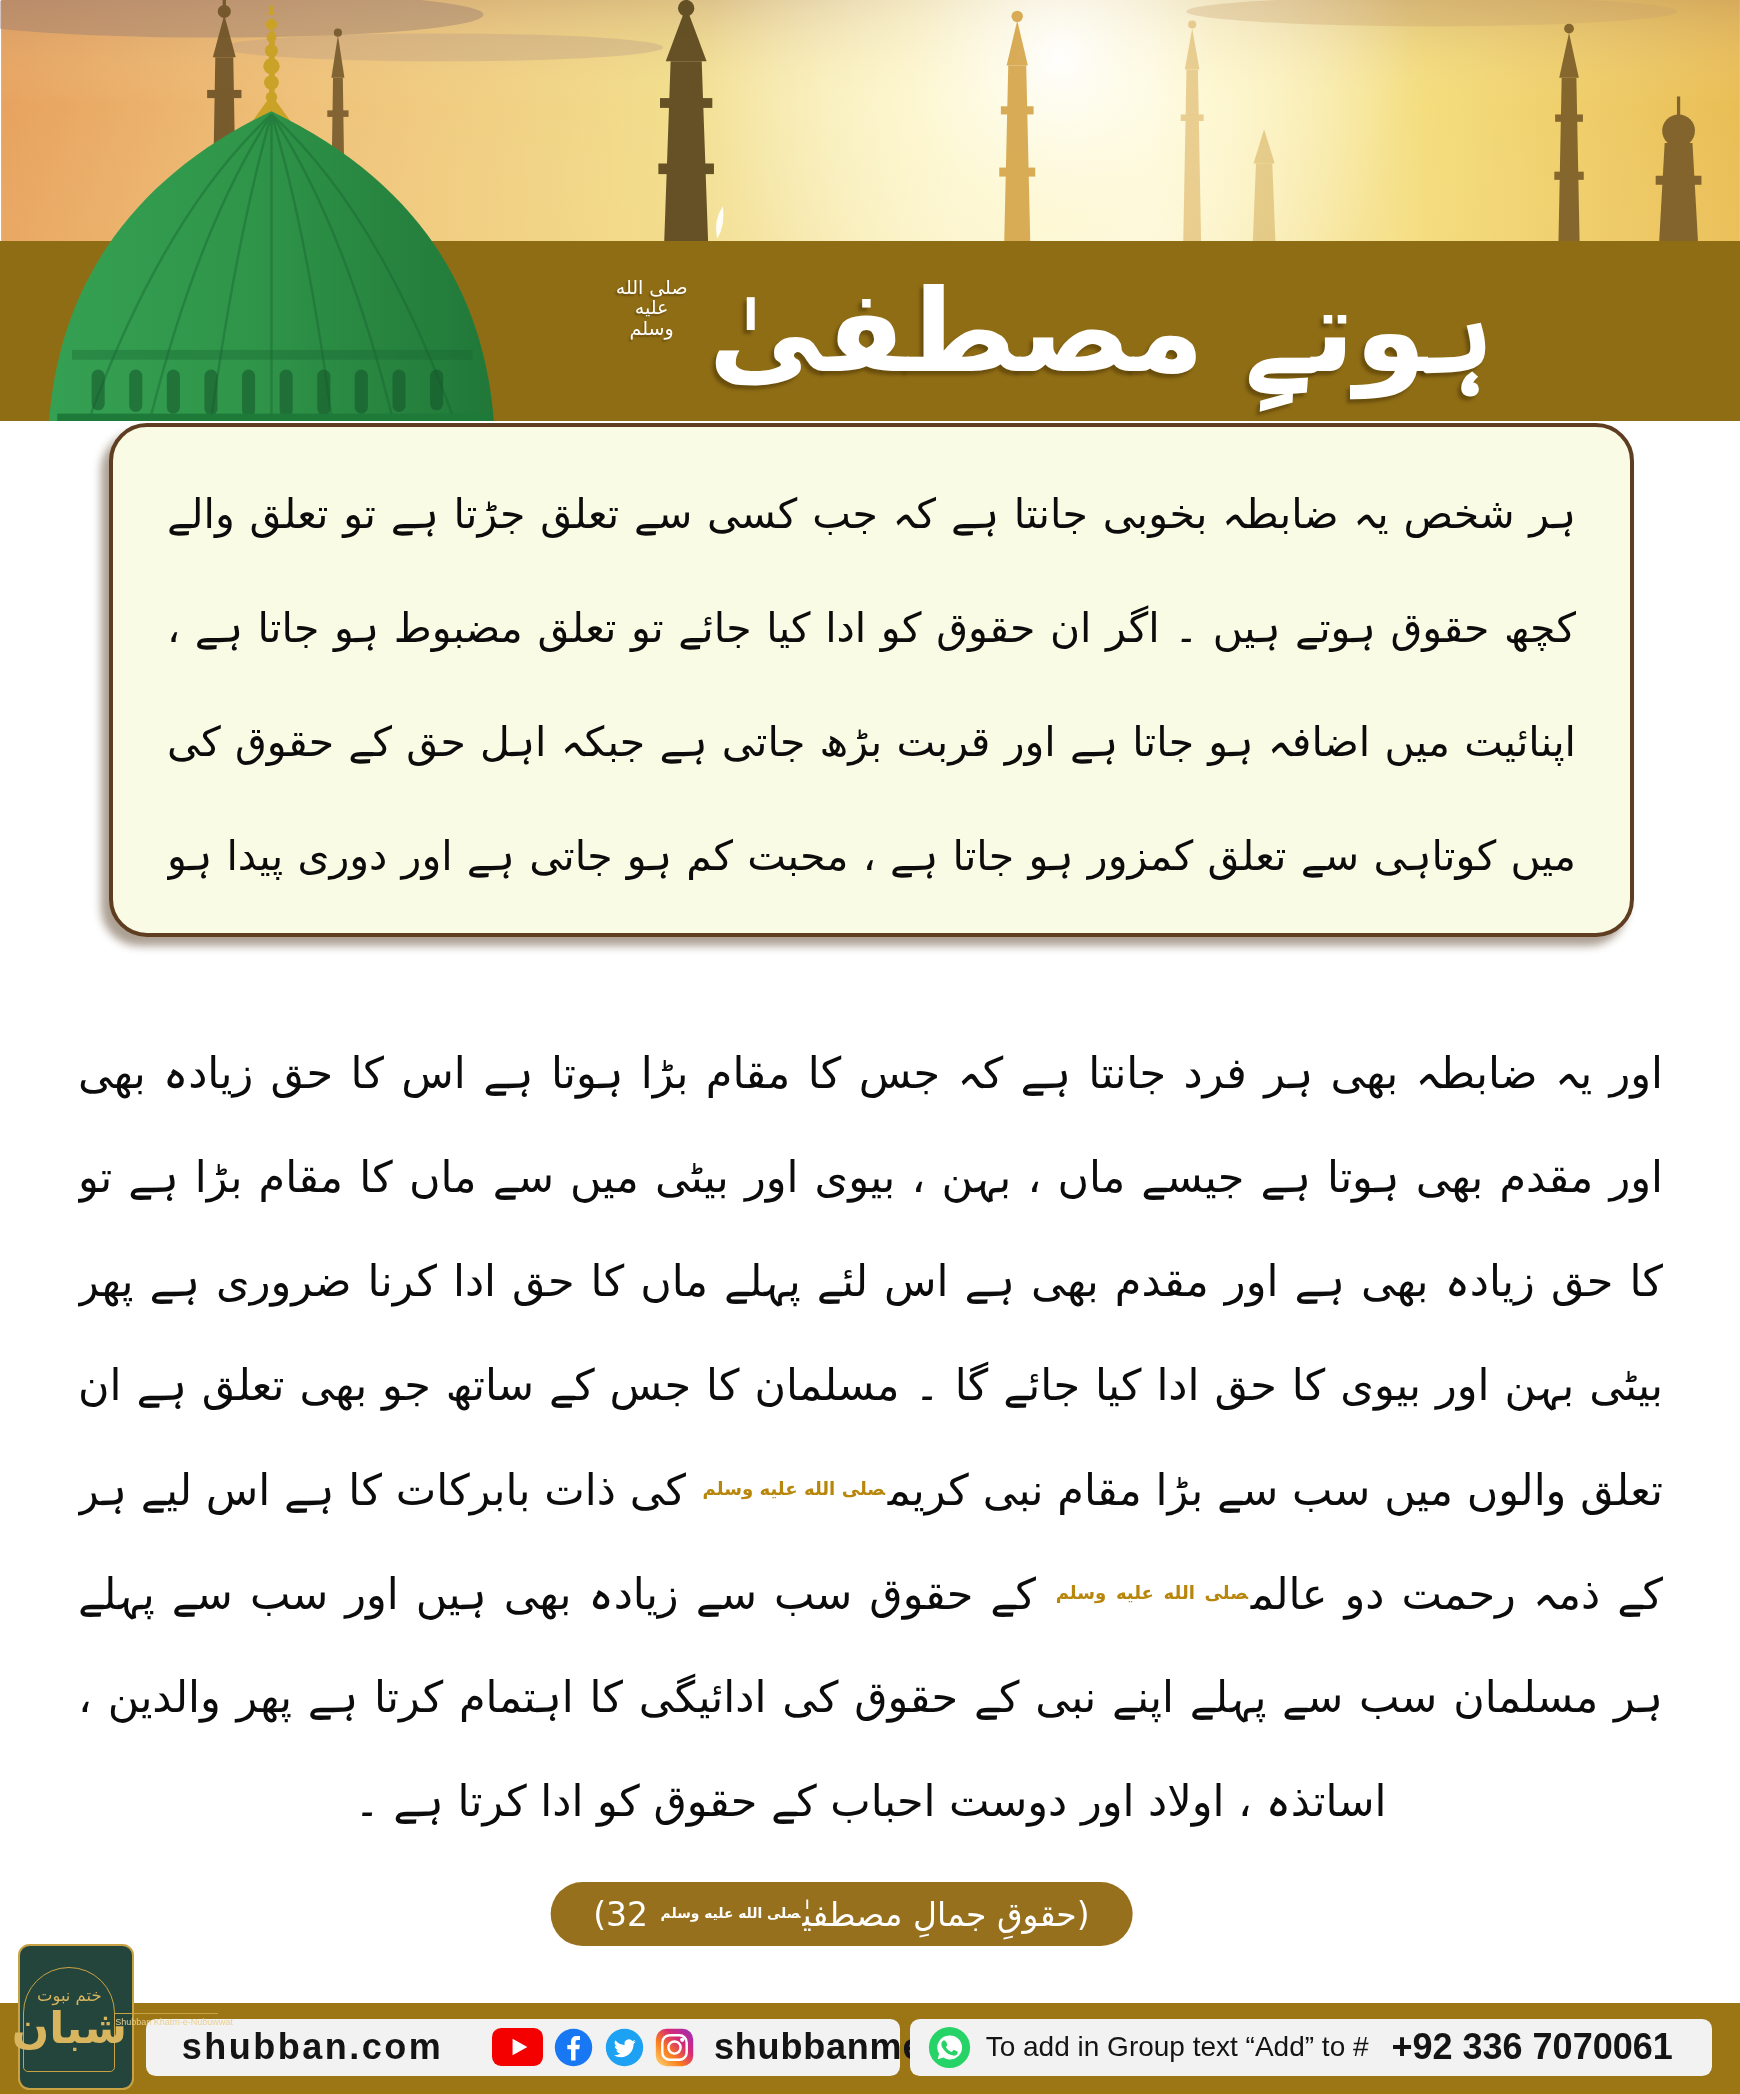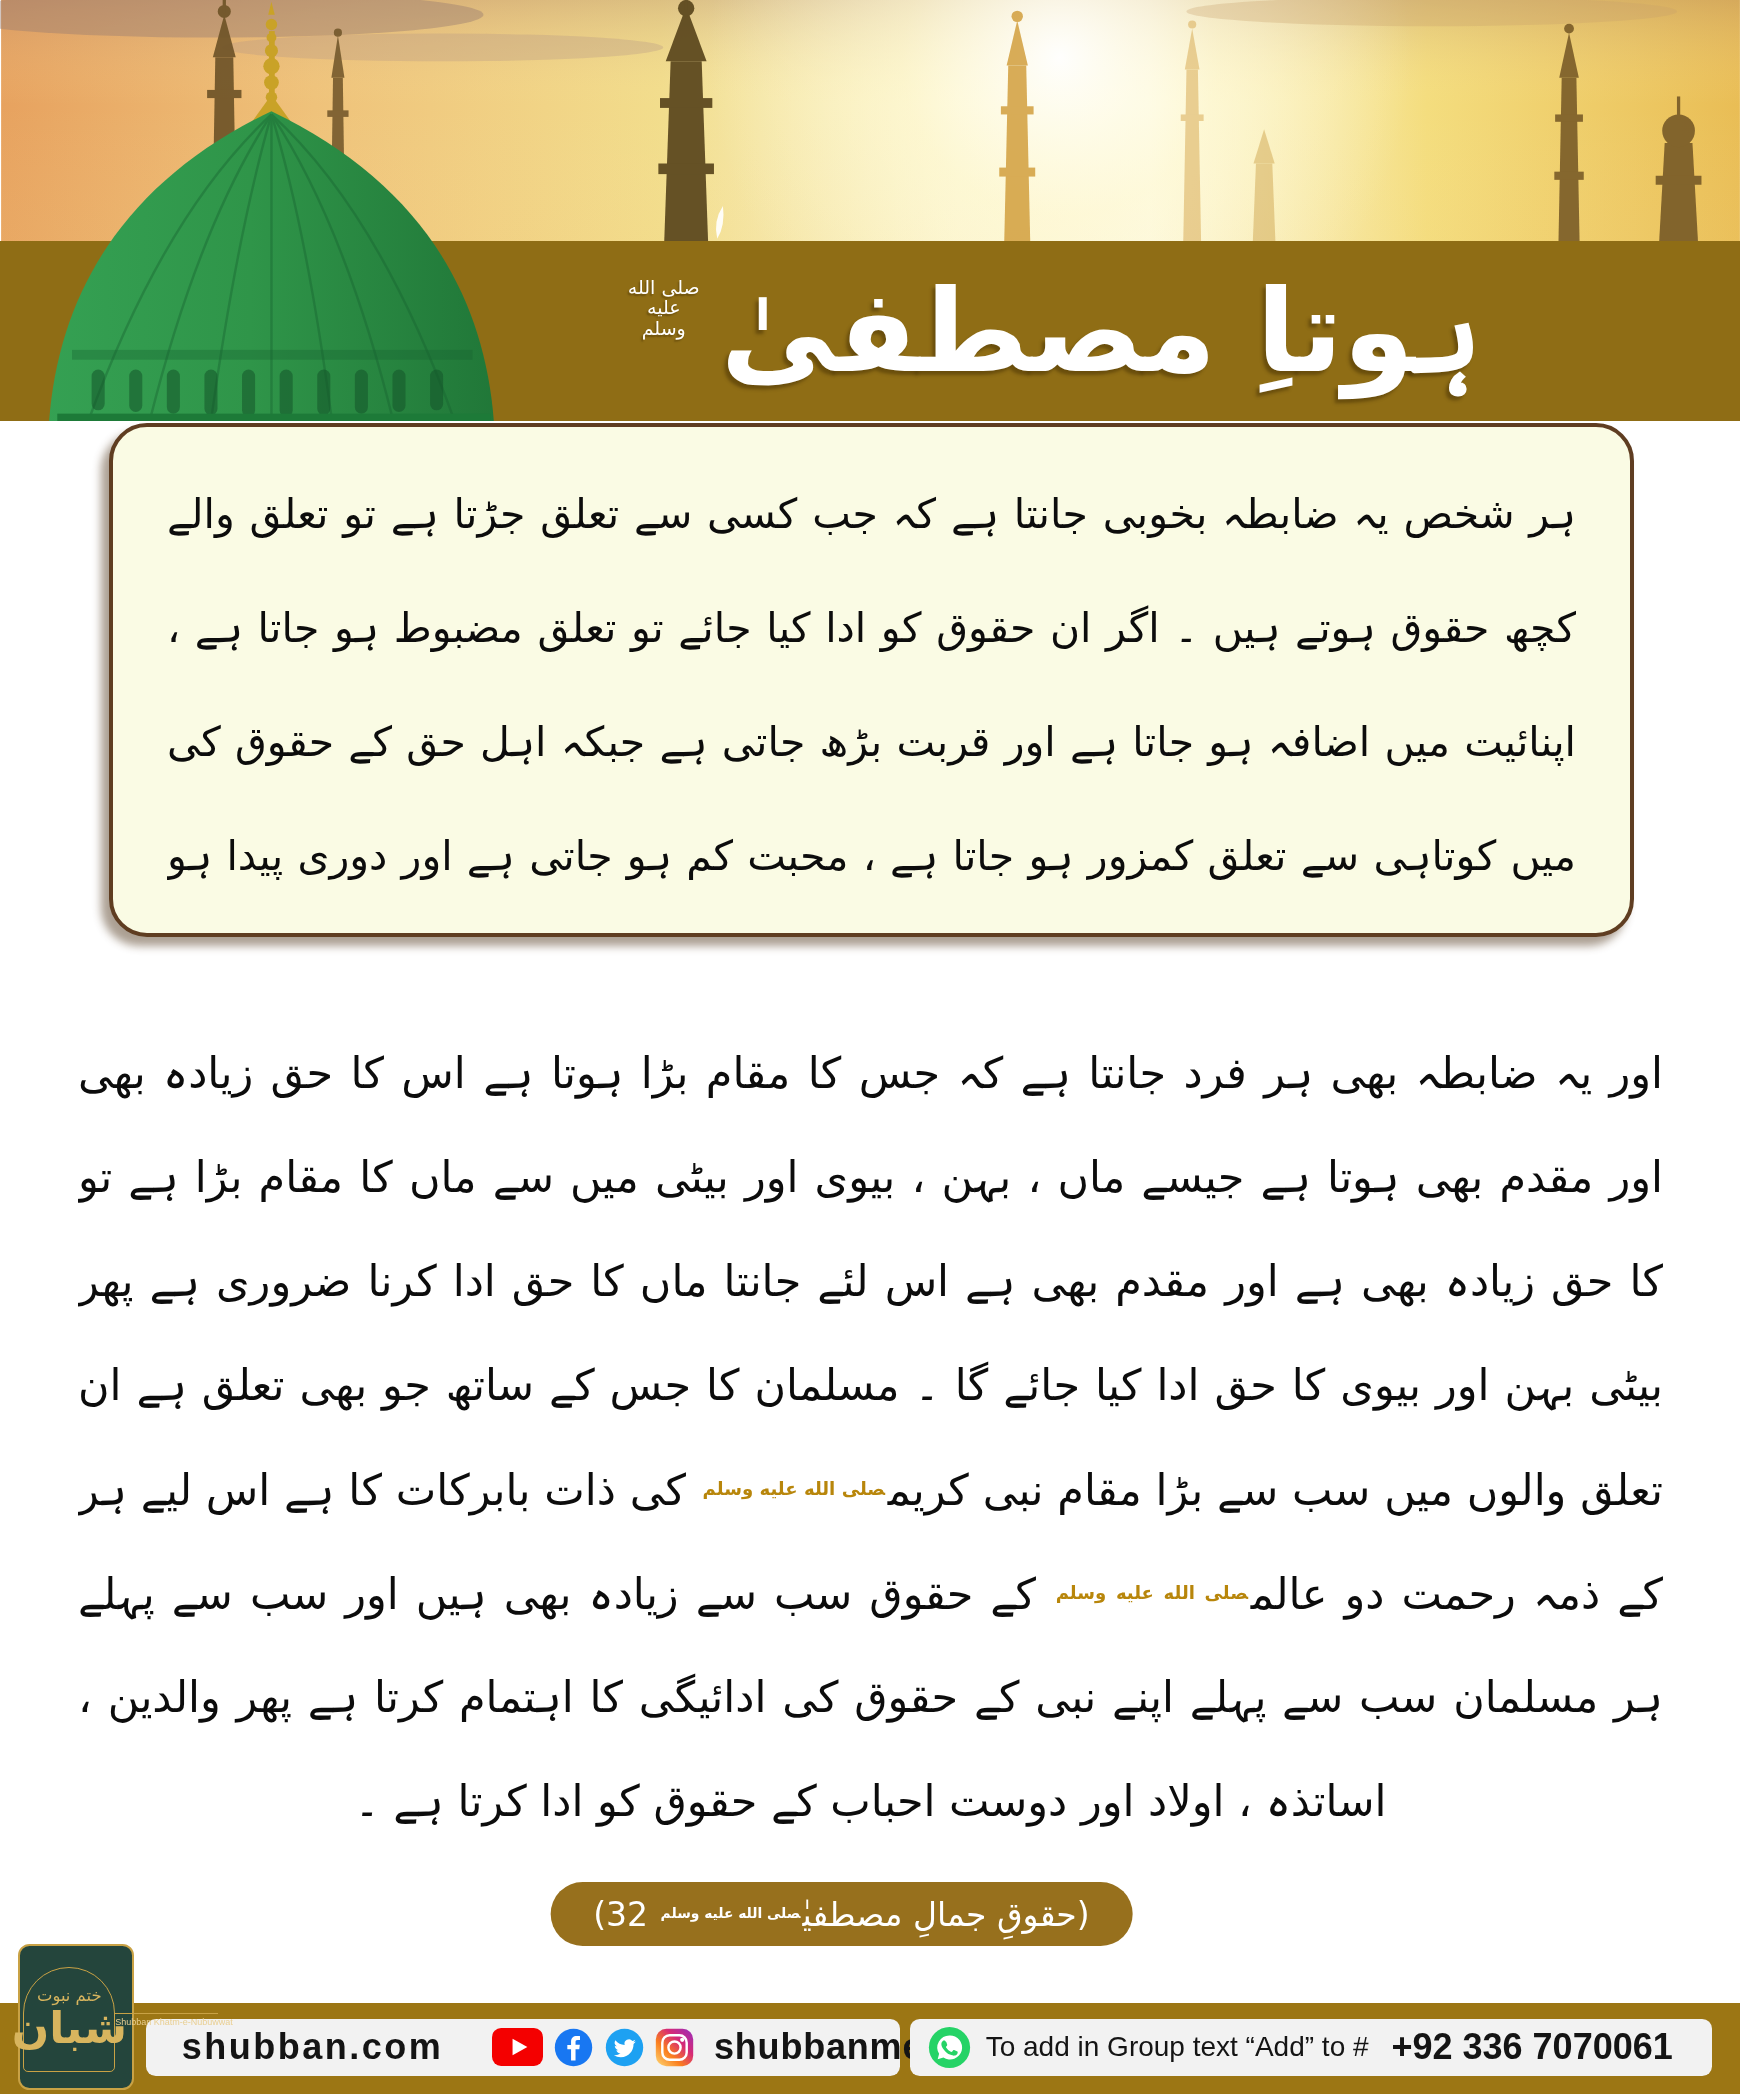--- a/index.html
+++ b/index.html
@@ -203,40 +203,40 @@
           <rect x="342" y="452" width="16" height="58" rx="8"></rect>
         <rect x="388" y="452" width="16" height="56" rx="8"></rect>
           <rect x="434" y="452" width="16" height="54" rx="8"></rect>
         <rect x="480" y="452" width="16" height="52" rx="8"></rect>
           <rect x="526" y="452" width="16" height="50" rx="8"></rect>
       </g>
       <rect x="70" y="506" width="530" height="9" fill="#1d7a38"></rect>
     </svg>
 
     <div class="title-wrap">
-      <span class="title-text">ہوتاِ مصطفیٰ</span>
+      <span class="title-text">ہوتےِ مصطفیٰ</span>
       <span class="honorific-stack">
         <span>صلى الله</span>
         <span>عليه</span>
         <span>وسلم</span>
       </span>
     </div>
   </div>
 
   <div class="intro-box fit">
       <div class="urdu-line">ہر شخص یہ ضابطہ بخوبی جانتا ہے کہ جب کسی سے تعلق جڑتا ہے تو تعلق والے کے</div>
       <div class="urdu-line">کچھ حقوق ہوتے ہیں ۔ اگر ان حقوق کو ادا کیا جائے تو تعلق مضبوط ہو جاتا ہے ، محبت و</div>
       <div class="urdu-line">اپنائیت میں اضافہ ہو جاتا ہے اور قربت بڑھ جاتی ہے جبکہ اہل حق کے حقوق کی ادائیگی</div>
       <div class="urdu-line">میں کوتاہی سے تعلق کمزور ہو جاتا ہے ، محبت کم ہو جاتی ہے اور دوری پیدا ہو جاتی ہے ۔</div>
     </div>
 
   <div class="main-text fit">
       <div class="urdu-line">اور یہ ضابطہ بھی ہر فرد جانتا ہے کہ جس کا مقام بڑا ہوتا ہے اس کا حق زیادہ بھی ہوتا ہے</div>
       <div class="urdu-line">اور مقدم بھی ہوتا ہے جیسے ماں ، بہن ، بیوی اور بیٹی میں سے ماں کا مقام بڑا ہے تو ماں</div>
-      <div class="urdu-line">کا حق زیادہ بھی ہے اور مقدم بھی ہے اس لئے جانتا ماں کا حق ادا کرنا ضروری ہے پھر</div>
+      <div class="urdu-line">کا حق زیادہ بھی ہے اور مقدم بھی ہے اس لئے پہلے ماں کا حق ادا کرنا ضروری ہے پھر</div>
       <div class="urdu-line">بیٹی بہن اور بیوی کا حق ادا کیا جائے گا ۔ مسلمان کا جس کے ساتھ جو بھی تعلق ہے ان تمام</div>
       <div class="urdu-line">تعلق والوں میں سب سے بڑا مقام نبی کریم<span class="saw">صلى الله عليه وسلم</span> کی ذات بابرکات کا ہے اس لیے ہر مسلمان</div>
       <div class="urdu-line">کے ذمہ رحمت دو عالم<span class="saw">صلى الله عليه وسلم</span> کے حقوق سب سے زیادہ بھی ہیں اور سب سے پہلے بھی ہیں ۔</div>
       <div class="urdu-line">ہر مسلمان سب سے پہلے اپنے نبی کے حقوق کی ادائیگی کا اہتمام کرتا ہے پھر والدین ،</div>
       <div class="urdu-line center">اساتذہ ، اولاد اور دوست احباب کے حقوق کو ادا کرتا ہے ۔</div>
     </div>
 
   <div class="citation-pill">
       <div class="urdu-line center">(حقوقِ جمالِ مصطفیٰ<span class="saw">صلى الله عليه وسلم</span> 32)</div>
     </div>

